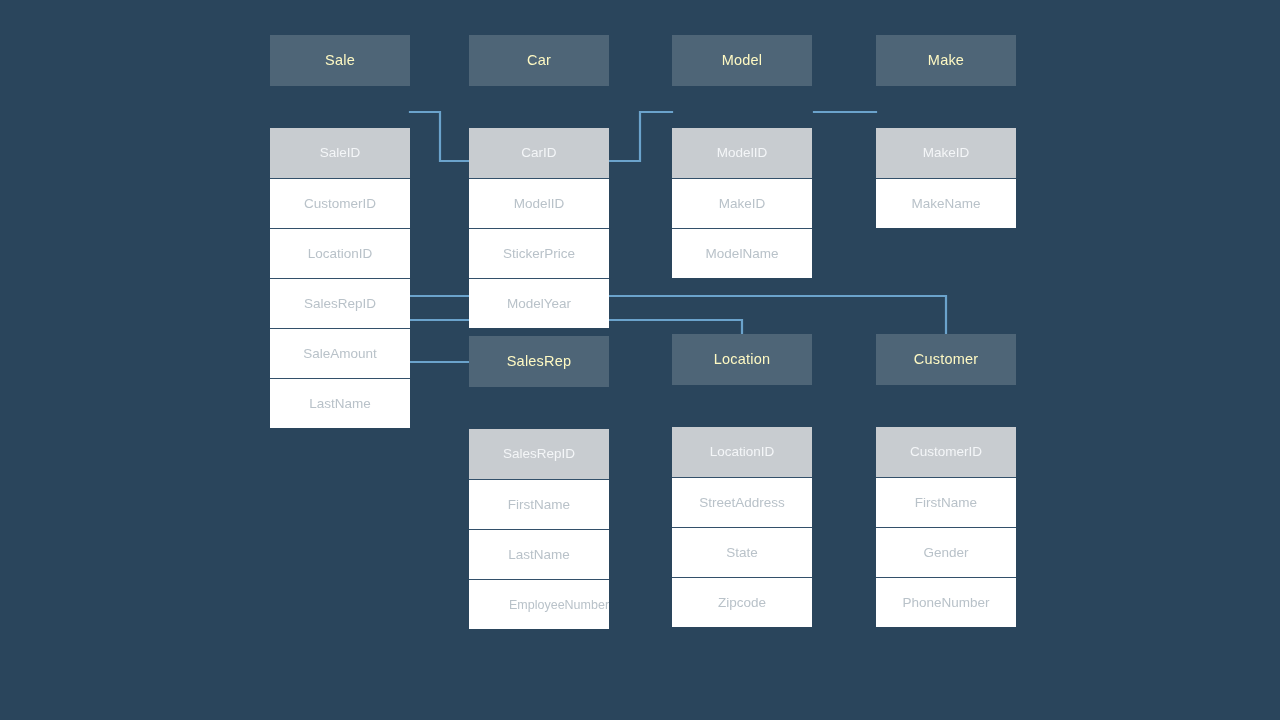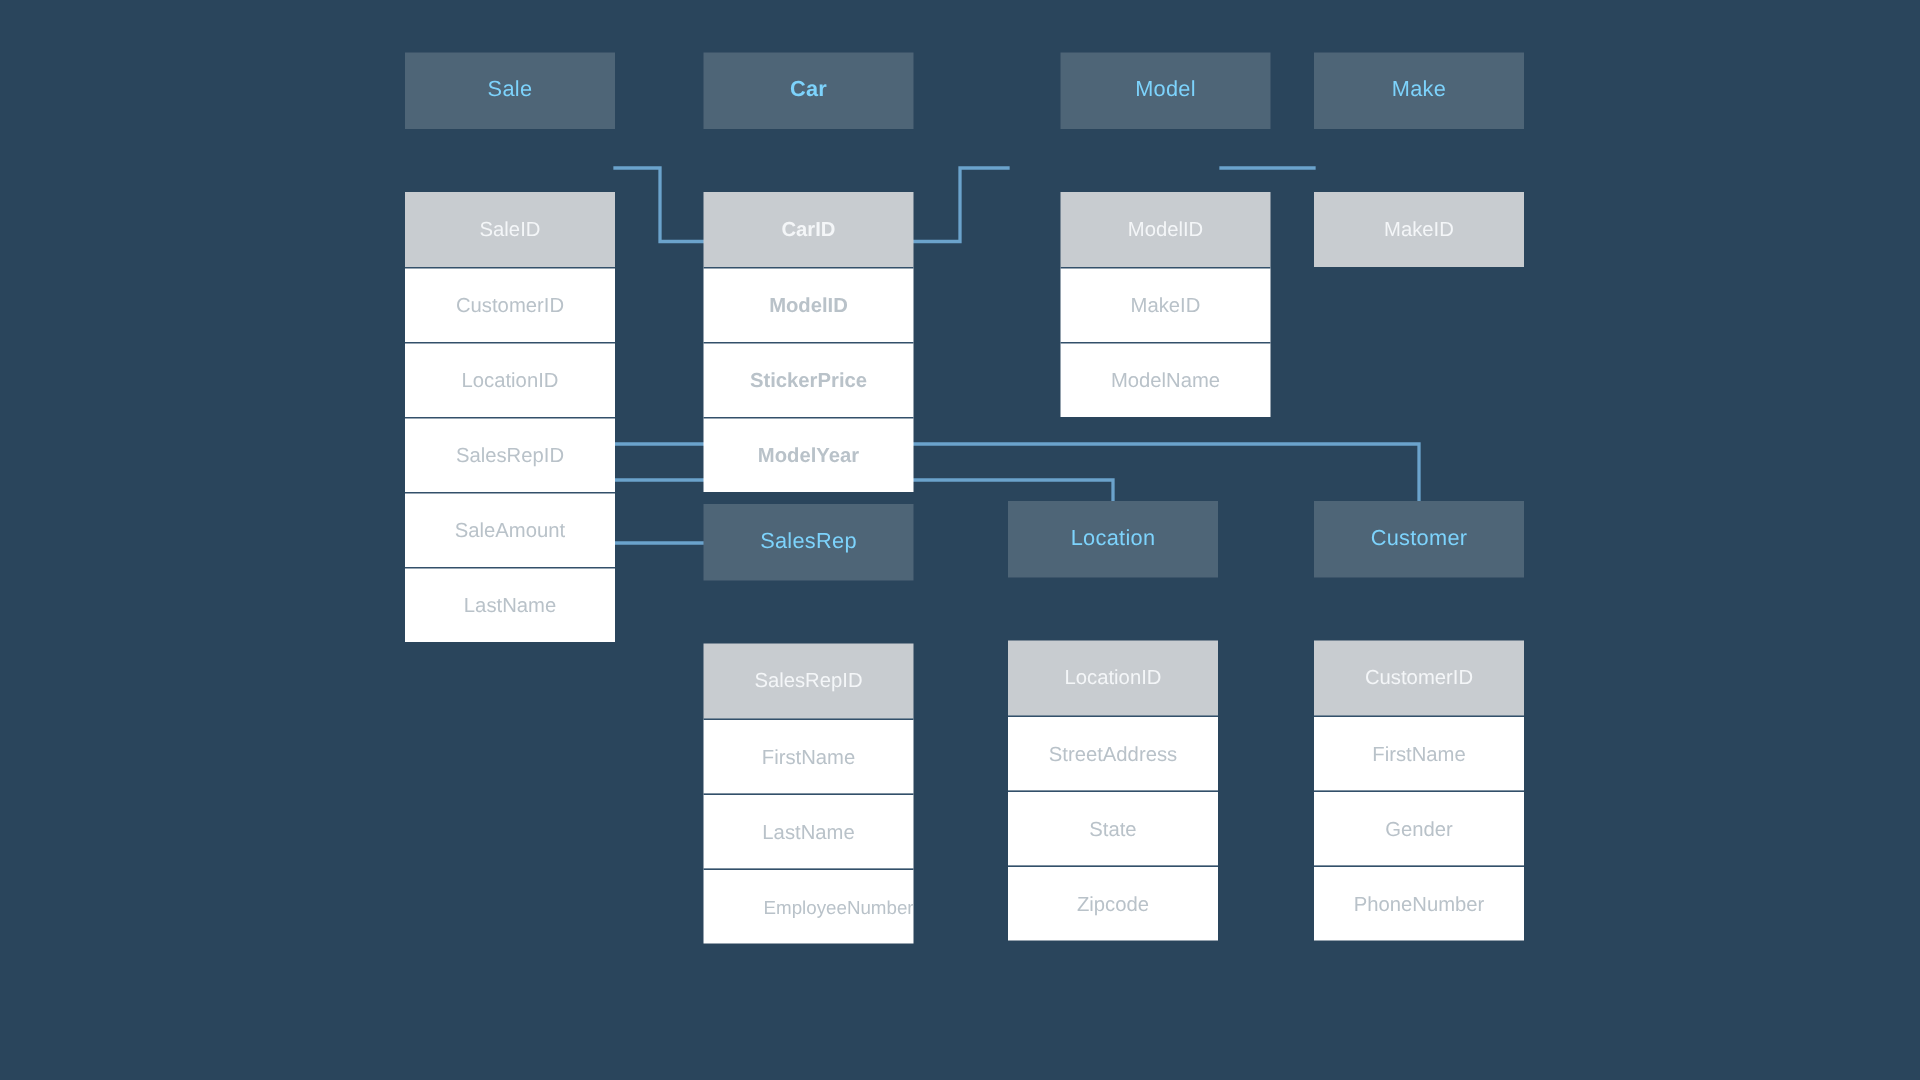--- a/index.html
+++ b/index.html
@@ -37,21 +37,21 @@
   
   .entity {
     position: absolute;
     z-index: 2;
     width: 140px;
   }
 
   .entity-header {
     height: 51px;
     background: #4e6577;
-    color: #7dd3fc;
+    color: #fef9c3;
     font-size: 14.5px;
     line-height: 51px;
     text-align: center;
     letter-spacing: 0.2px;
   }
 
   .field {
     height: 50px;
     background: #ffffff;
     color: #b9c2c9;
@@ -94,38 +94,39 @@
   <div class="entity" style="left:270px; top:35px;">
     <div class="entity-header">Sale</div>
     <div class="field pk">SaleID</div>
     <div class="field">CustomerID</div>
     <div class="field">LocationID</div>
     <div class="field">SalesRepID</div>
     <div class="field">SaleAmount</div>
     <div class="field">LastName</div>
   </div>
 
-  <div class="entity" style="left:469px; top:35px;font-weight:bold;">
+  <div class="entity" style="left:469px; top:35px;">
     <div class="entity-header">Car</div>
     <div class="field pk">CarID</div>
     <div class="field">ModelID</div>
     <div class="field">StickerPrice</div>
     <div class="field">ModelYear</div>
   </div>
 
-  <div class="entity" style="left:707px; top:35px;">
+  <div class="entity" style="left:672px; top:35px;">
     <div class="entity-header">Model</div>
     <div class="field pk">ModelID</div>
     <div class="field">MakeID</div>
     <div class="field">ModelName</div>
   </div>
 
   <div class="entity" style="left:876px; top:35px;">
     <div class="entity-header">Make</div>
     <div class="field pk">MakeID</div>
+    <div class="field">MakeName</div>
   </div>
 
   <div class="entity" style="left:469px; top:336px;">
     <div class="entity-header">SalesRep</div>
     <div class="field pk">SalesRepID</div>
     <div class="field">FirstName</div>
     <div class="field">LastName</div>
     <div class="field small">EmployeeNumber</div>
   </div>
 

